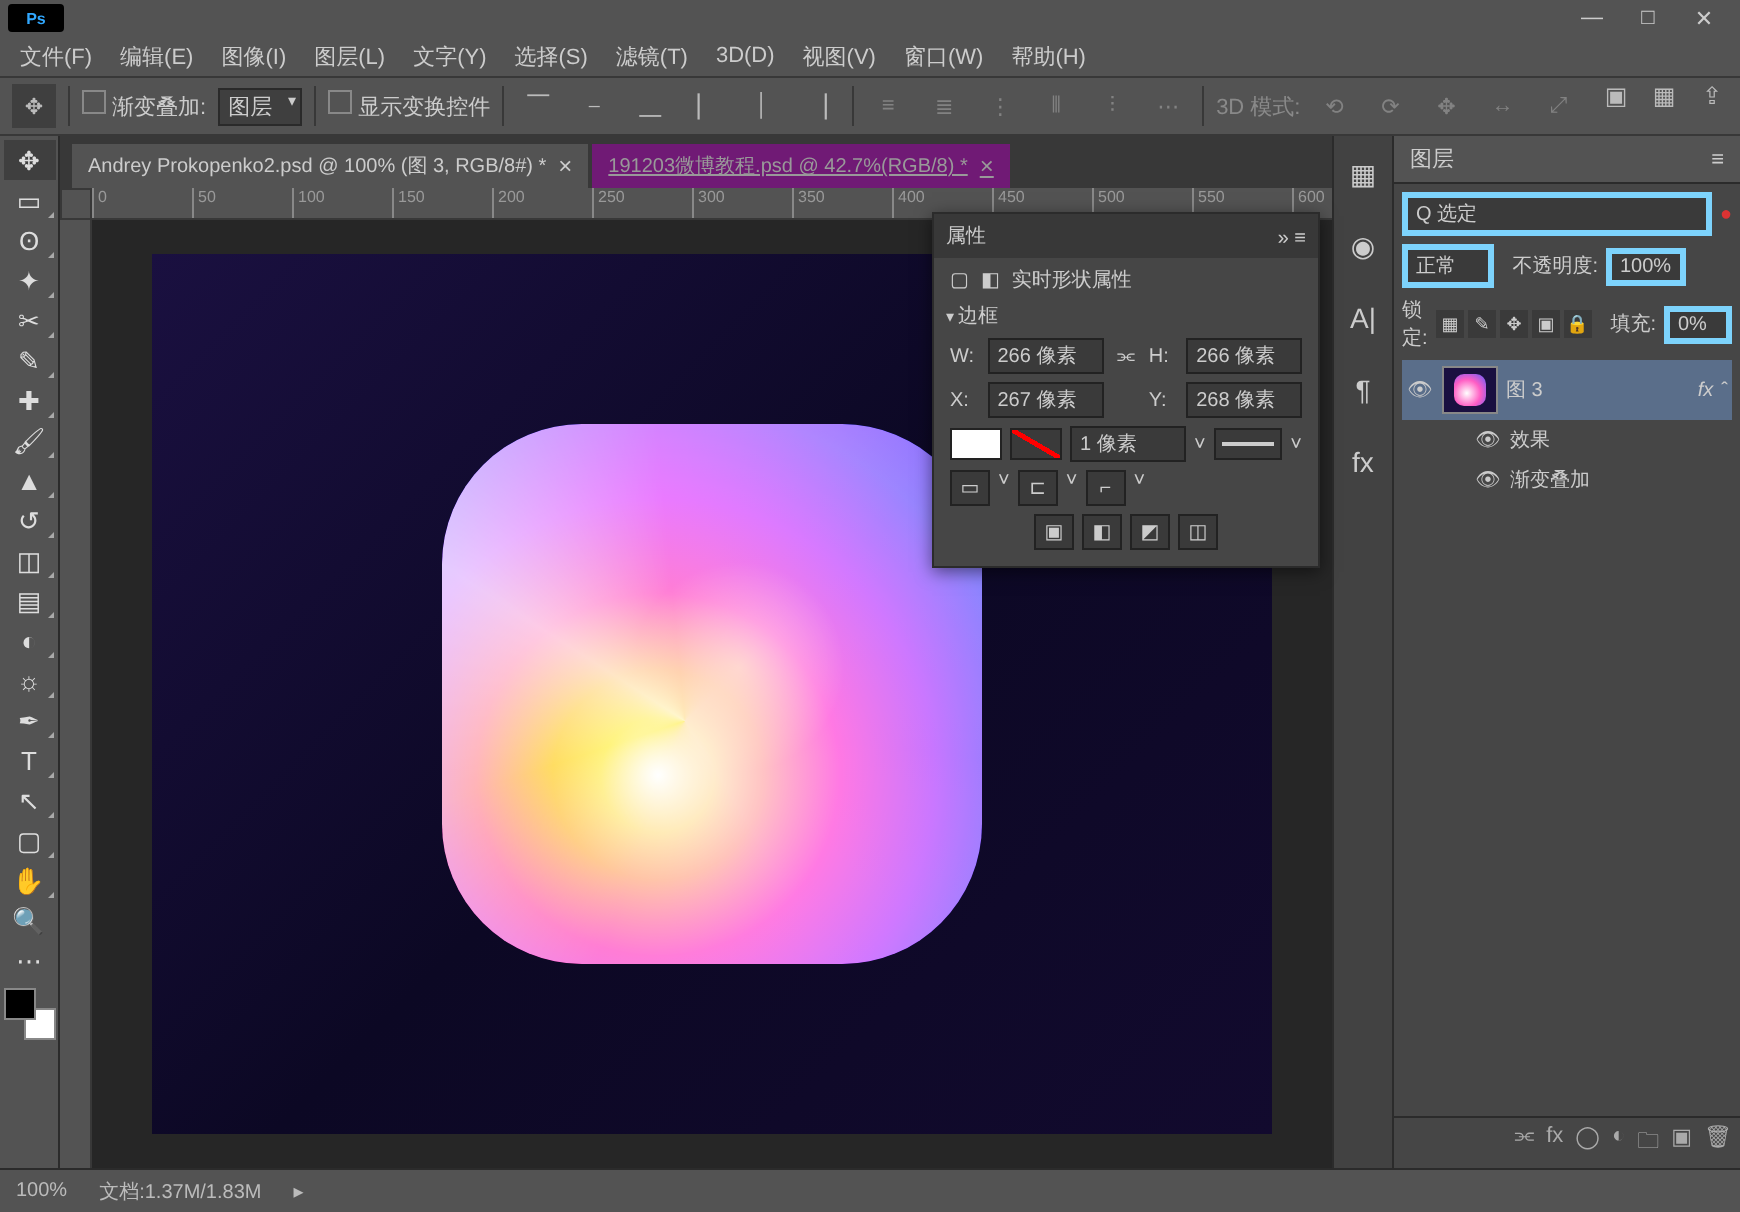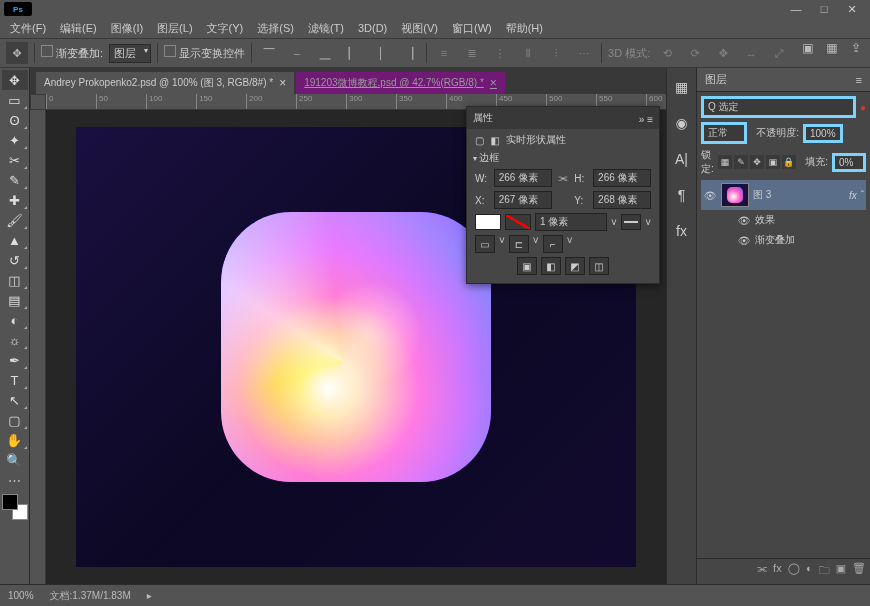--- a/index.html
+++ b/index.html
@@ -55,21 +55,21 @@
 .lock-icons { display:flex; gap:2px; }
 .lock-icons span{ width:14px; height:14px; display:flex; align-items:center; justify-content:center; background:#3a3a3a; font-size:9px; }
 .panel-footer { border-top:1px solid #2b2b2b; padding:3px 4px; display:flex; gap:6px; justify-content:flex-end; color:#aaa; }
 .panel-footer span{ cursor:pointer; }
 .statusbar { height:22px; background:#535353; border-top:1px solid #2b2b2b; display:flex; align-items:center; padding:0 8px; gap:16px; font-size:10px; color:#bbb; }
 
 .props-panel { position:absolute; top:106px; left:466px; width:194px; background:#464646; border:1px solid #2b2b2b; box-shadow:0 2px 8px rgba(0,0,0,0.5); font-size:10px; z-index:50; }
 .props-panel .hdr { background:#383838; padding:4px 6px; display:flex; align-items:flex-end; }
 .props-panel .hdr .flex{flex:1;}
 .props-panel .sect { padding:4px 8px; }
-.props-panel .sect-title { color:#ccc; margin:4px 0 4px -2px; }
+.props-panel .sect-title { color:#ccc; margin:4px 0 4px -2px;font-family:Liberation Serif, serif; }
 .props-panel .sect-title::before { content:"▾ "; font-size:8px;}
 .props-panel .numrow { display:flex; align-items:center; gap:4px; margin-bottom:4px; }
 .props-panel .numrow .plbl { width:16px; }
 .props-panel .numrow .pval { background:#3a3a3a; border:1px solid #222; padding:1px 4px; width:62px; }
 .props-panel .link { width:16px; text-align:center; }
 .btnrow { display:flex; gap:4px; margin:4px 0; }
 .btnrow .pb { width:20px; height:18px; background:#3a3a3a; border:1px solid #222; display:flex; align-items:center; justify-content:center; }
 .stroke-swatch{ width:26px; height:16px; background:#fff; border:1px solid #222; }
 .stroke-swatch.none{ background:linear-gradient(to top right,#3a3a3a 45%,red 45%,red 55%,#3a3a3a 55%); }
 .stroke-line{ flex:1; height:16px; border:1px solid #222; background:#3a3a3a; display:flex; align-items:center; justify-content:center;}
@@ -349,21 +349,21 @@
     <div class="numrow">
       <span class="plbl">X:</span>
       <div class="pval">267 像素</div>
       <span class="link"></span>
       <span class="plbl">Y:</span>
       <div class="pval">268 像素</div>
     </div>
     <div class="numrow">
       <div class="stroke-swatch"></div>
       <div class="stroke-swatch none"></div>
-      <div class="pval" style="width:72px">1 像素</div>
+      <div class="pval" style="width:58px">1 像素</div>
       <span>˅</span>
       <div class="stroke-line"></div>
       <span>˅</span>
     </div>
     <div class="btnrow">
       <div class="pb">▭</div>
         <span>˅</span>
       <div class="pb">⊏</div>
         <span>˅</span>
       <div class="pb">⌐</div>

